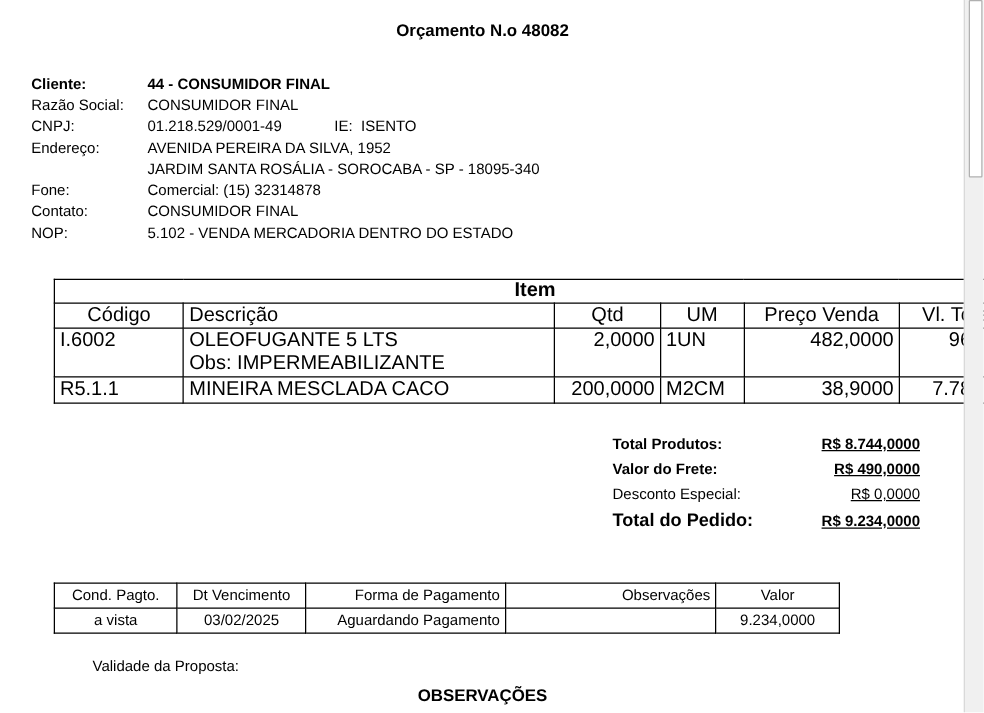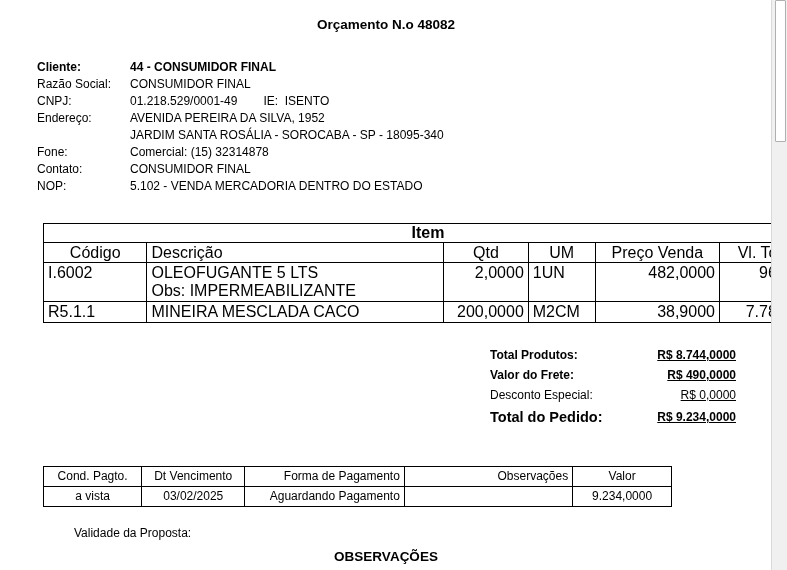--- a/index.html
+++ b/index.html
@@ -48,21 +48,21 @@
     left: 0;
     top: 17px;
     width: 772px;
     text-align: center;
     font-size: 13.5px;
     font-weight: bold;
   }
   
   .header-block {
     position: absolute;
-    left: 37px;
+    left: 25px;
     top: 59px;
     width: 700px;
   }
   .hrow {
     display: flex;
     line-height: 17px;
     height: 17px;
   }
   .hlabel {
     width: 93px;
@@ -193,21 +193,21 @@
       <div class="hlabel bold">Cliente:</div>
       <div class="hvalue bold">44 - CONSUMIDOR FINAL</div>
     </div>
     <div class="hrow">
       <div class="hlabel">Razão Social:</div>
       <div class="hvalue">CONSUMIDOR FINAL</div>
     </div>
     <div class="hrow">
       <div class="hlabel">CNPJ:</div>
       <div class="hvalue">01.218.529/0001-49</div>
-      <div class="hvalue" style="margin-left:26px;">IE:  ISENTO</div>
+      <div class="hvalue" style="margin-left:42px;">IE:  ISENTO</div>
     </div>
     <div class="hrow">
       <div class="hlabel">Endereço:</div>
       <div class="hvalue">AVENIDA PEREIRA DA SILVA, 1952</div>
     </div>
     <div class="hrow">
       <div class="hlabel"></div>
       <div class="hvalue">JARDIM SANTA ROSÁLIA - SOROCABA - SP - 18095-340</div>
     </div>
     <div class="hrow">

